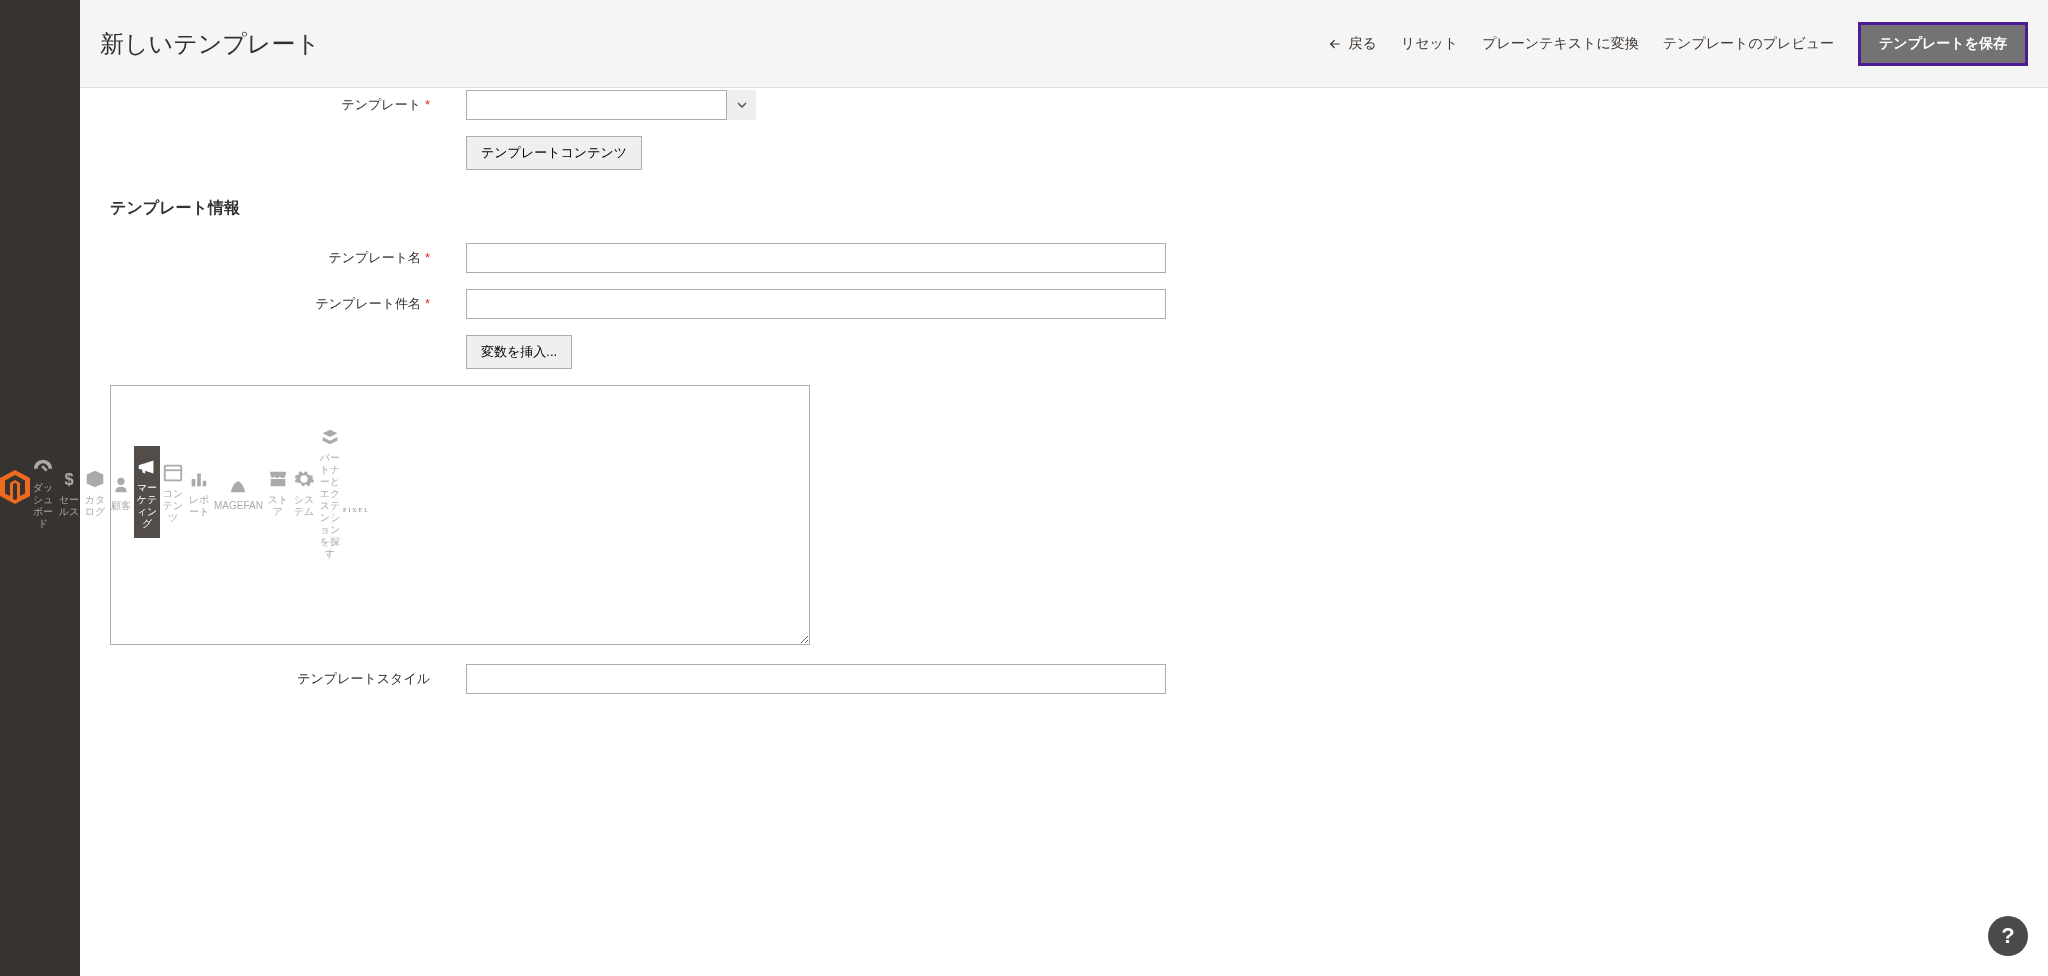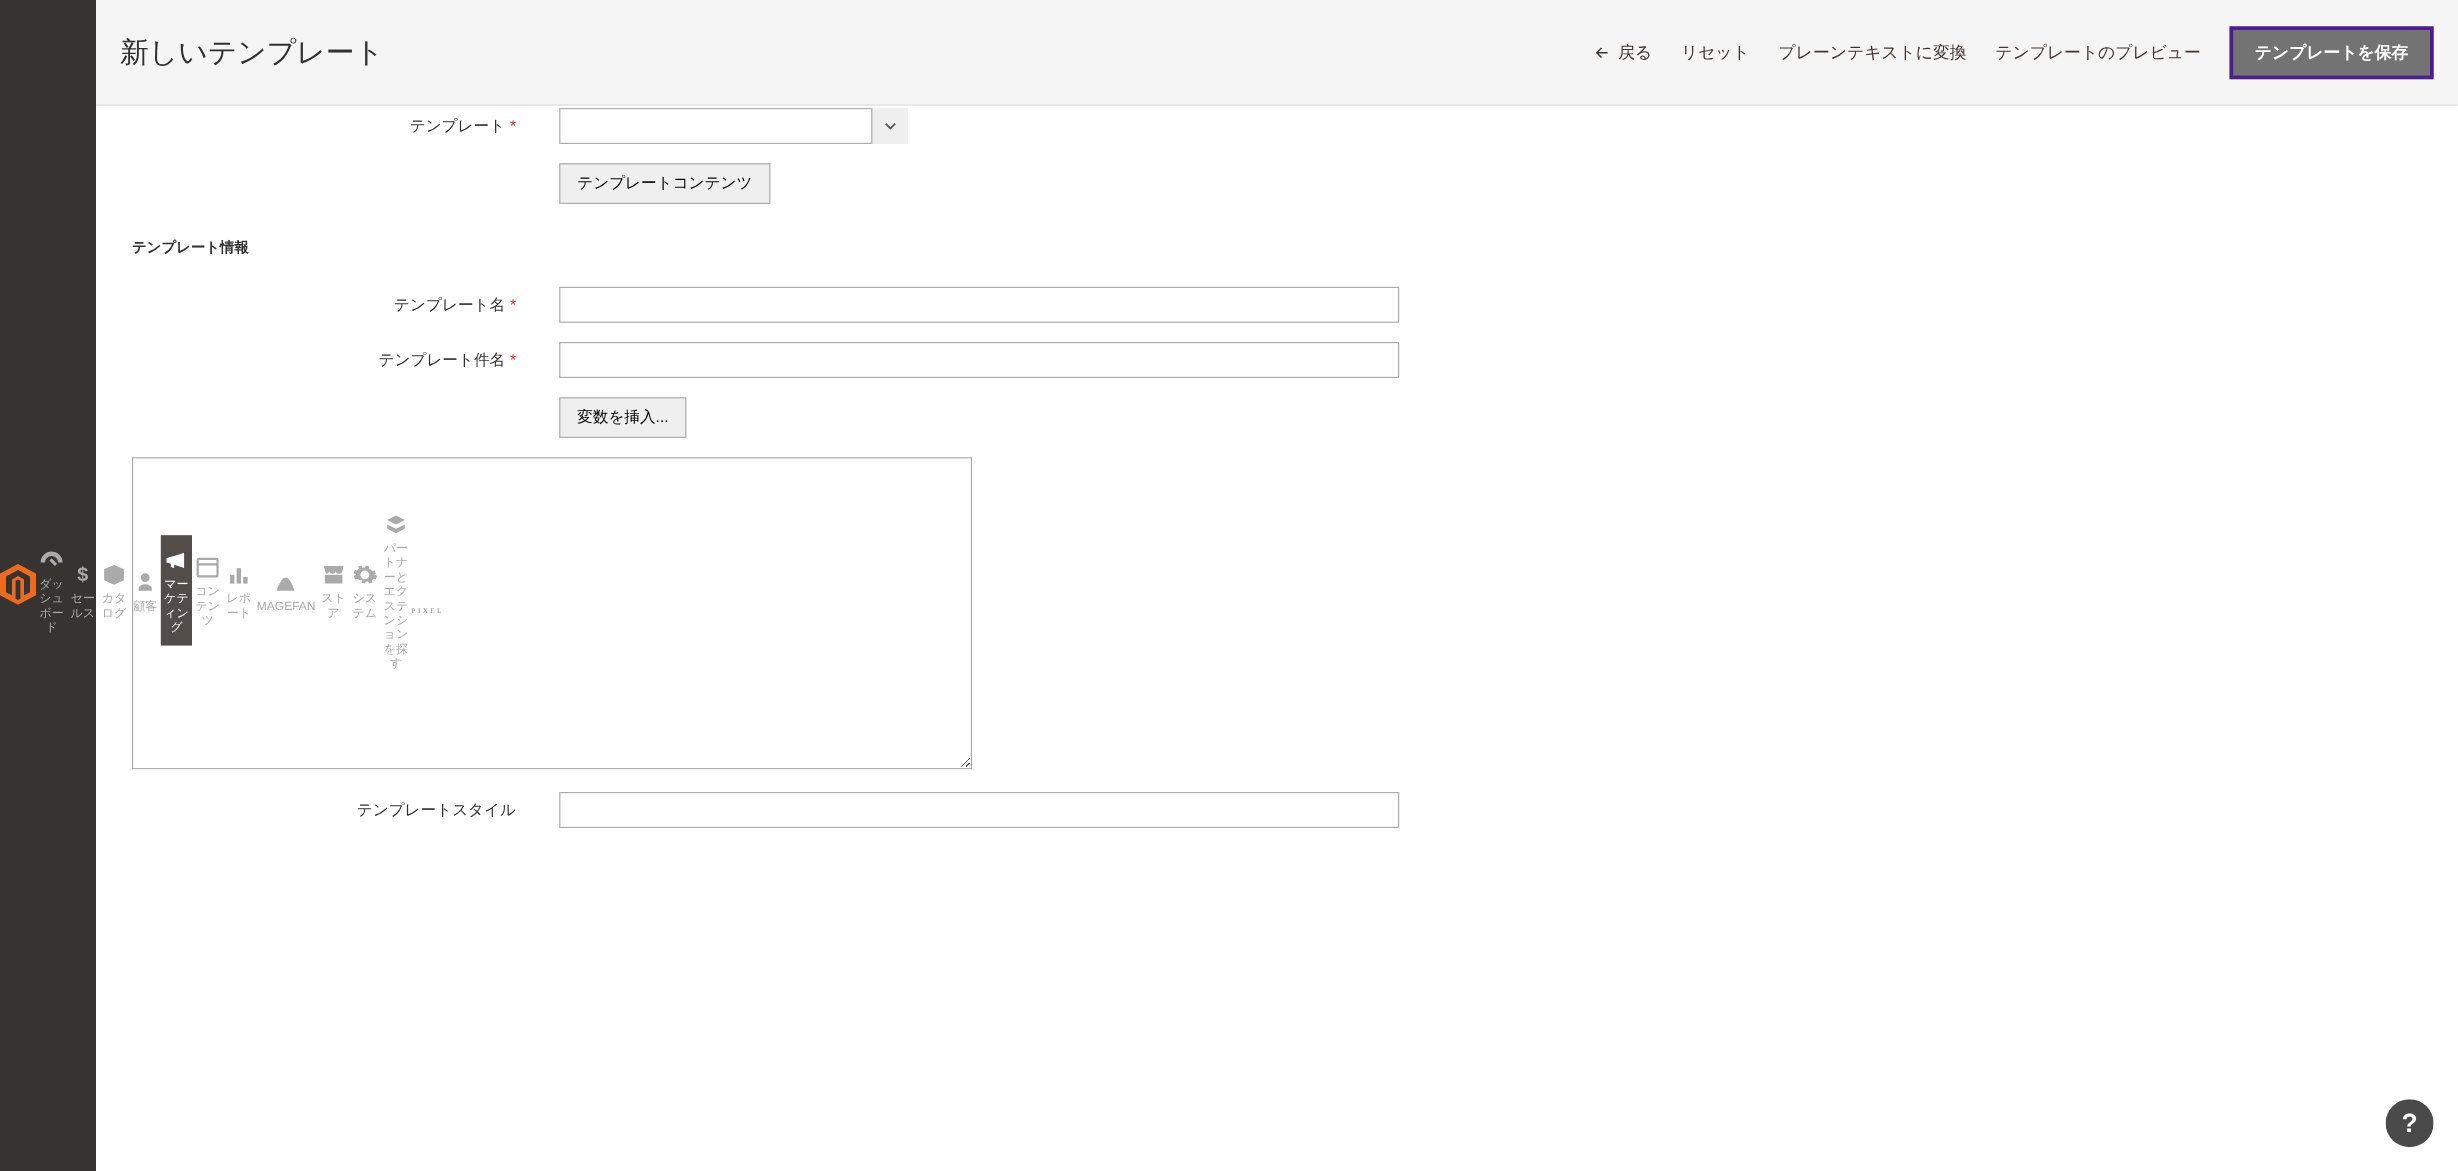--- a/index.html
+++ b/index.html
@@ -25,21 +25,21 @@
   
   .main { margin-left: 80px; padding: 90px 30px 40px 30px; }
   .form-row { display:flex; align-items:flex-start; margin-bottom: 16px; gap: 16px; }
   .form-row .label { width: 340px; text-align: right; padding-right: 20px; padding-top: 6px; font-size: 13px; color:#303030; }
   .form-row .label .req { color:#e02b27; margin-left:4px; }
   .form-row .field { flex: 0 0 auto; }
   .select-wrap { position: relative; display:inline-block; }
   .select-wrap select { width: 290px; height: 30px; border:1px solid #adadad; background:#fff; appearance:none; padding: 0 8px; font-size:13px; }
   .select-wrap .chev { position:absolute; right:0; top:0; width:30px; height:30px; border-left:1px solid #adadad; background:#efefef; display:flex; align-items:center; justify-content:center; pointer-events:none; }
   .btn-secondary { background:#efefef; border:1px solid #adadad; padding: 7px 14px; font-size:13px; cursor:pointer; }
-  .section-title { font-size: 12px; color:#333; font-weight:600; margin: 28px 0 24px 0; }
+  .section-title { font-size: 16px; color:#333; font-weight:600; margin: 28px 0 24px 0; }
   input[type=text].inp, textarea.inp { border:1px solid #adadad; font-size:13px; padding:5px 8px; background:#fff; }
   input[type=text].inp { width: 700px; height:30px; }
   textarea.inp { width: 700px; height: 260px; resize: both; font-family: monospace; }
 
   
   .help-bubble { position: fixed; right: 20px; bottom: 20px; width:40px; height:40px; border-radius:50%; background:#4a4a4a; color:#fff; display:flex; align-items:center; justify-content:center; font-size:22px; font-weight:bold; cursor:pointer; }
 
   svg { display:block; }
 </style>
 </head>

